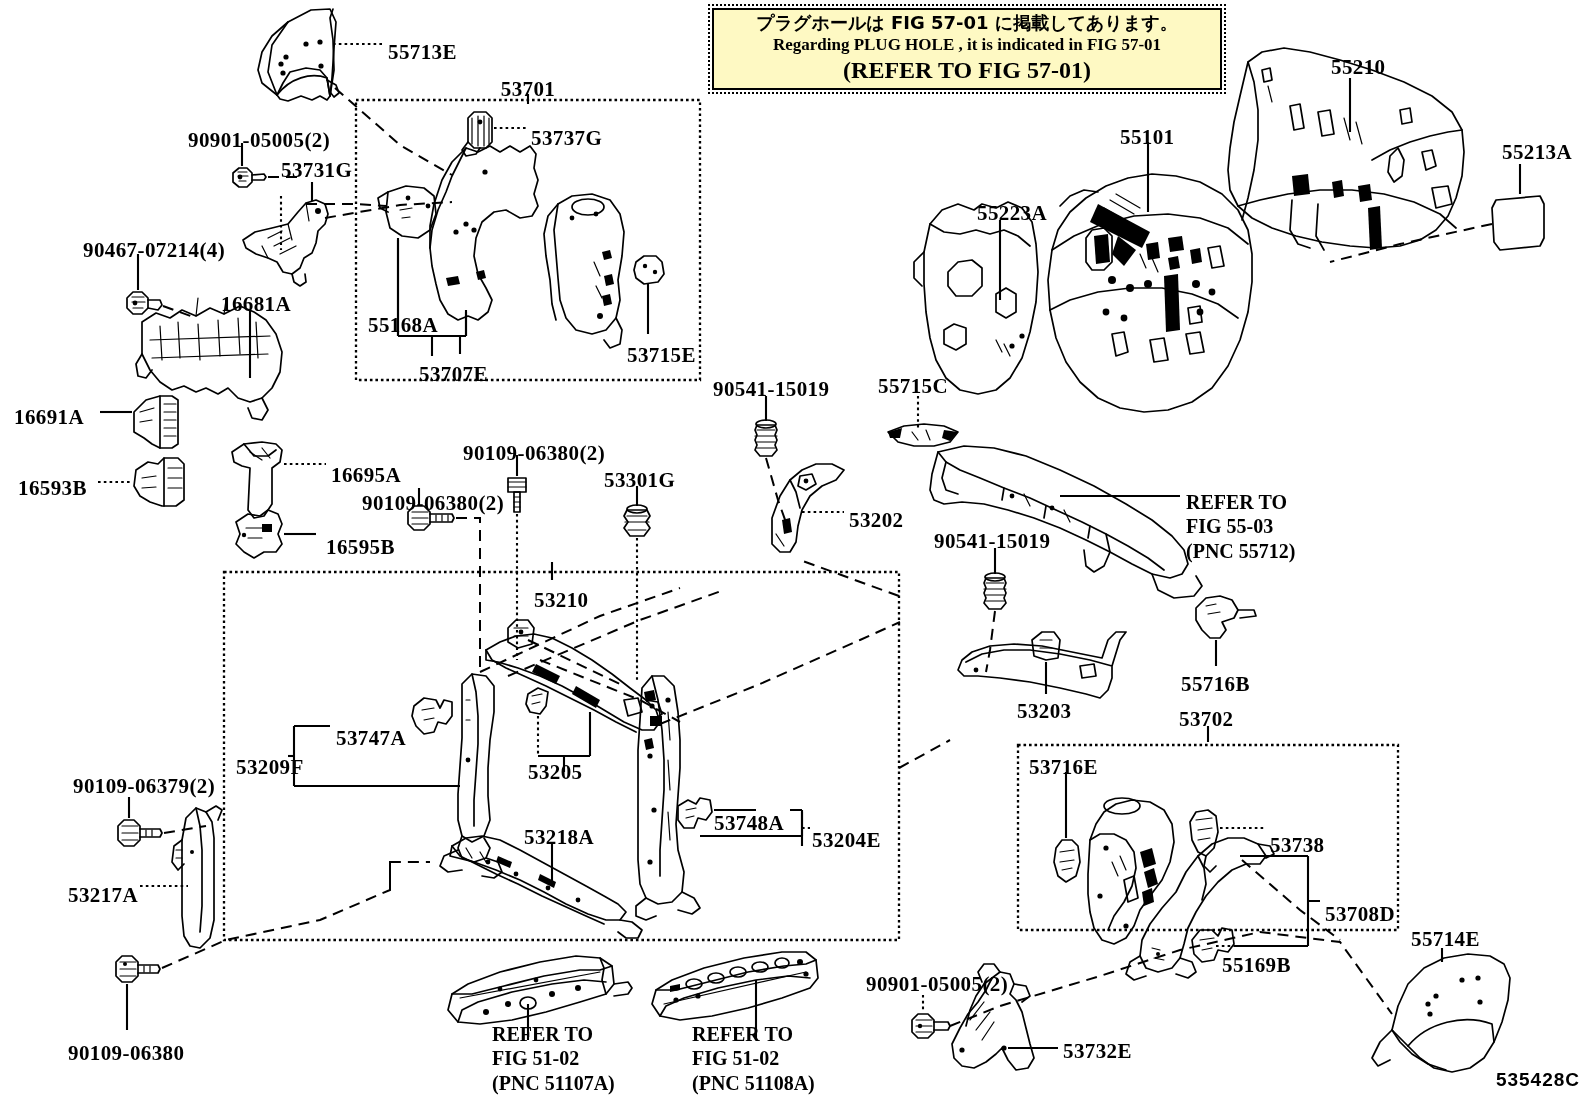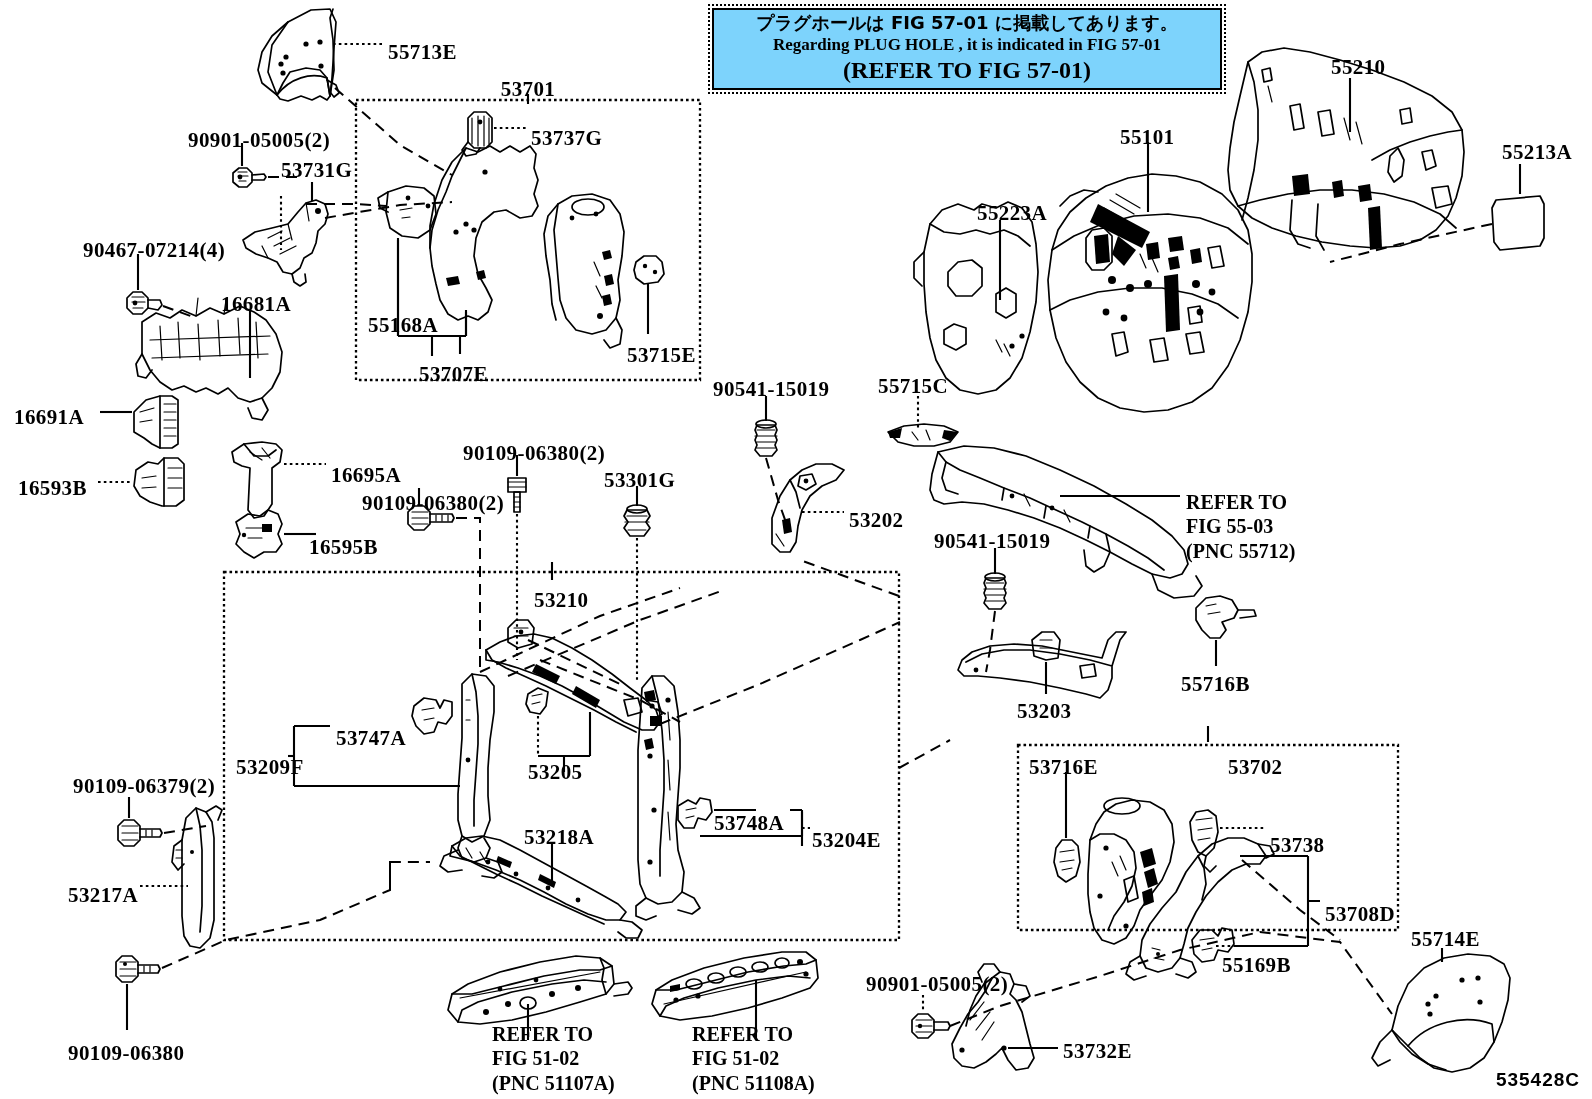--- a/index.html
+++ b/index.html
@@ -35,21 +35,21 @@
     white-space:pre;
   }
 
   
   #notebox{
     position:absolute;
     left:712px;top:8px;width:510px;height:82px;
     border:2px solid #000;
     outline:2px dotted #000;
     outline-offset:2px;
-    background:#7dd3fc;
+    background:#fef9c3;
     box-sizing:border-box;
     display:flex;flex-direction:column;
     align-items:center;justify-content:center;
     text-align:center;
   }
   #notebox .jp{
     font-family:"DejaVu Sans",sans-serif;
     font-weight:bold;font-size:18px;line-height:1.15;
   }
   #notebox .en1{
@@ -754,32 +754,32 @@
       <div class="lbl" style="left: 188px; top: 129px;">90901-05005(2)</div>
       <div class="lbl" style="left: 281px; top: 159px;">53731G</div>
       <div class="lbl" style="left: 83px; top: 239px;">90467-07214(4)</div>
       <div class="lbl" style="left: 221px; top: 293px;">16681A</div>
       <div class="lbl" style="left: 368px; top: 314px;">55168A</div>
       <div class="lbl" style="left: 619px; top: 344px; margin-left: 8px;">53715E</div>
       <div class="lbl" style="left: 419px; top: 363px;">53707E</div>
       <div class="lbl" style="left: 14px; top: 406px;">16691A</div>
       <div class="lbl" style="left: 18px; top: 477px;">16593B</div>
       <div class="lbl" style="left: 331px; top: 464px;">16695A</div>
-      <div class="lbl" style="left: 309px; top: 536px;">16595B</div>
+      <div class="lbl" style="left: 326px; top: 536px;">16595B</div>
       <div class="lbl" style="left: 463px; top: 442px;">90109-06380(2)</div>
       <div class="lbl" style="left: 362px; top: 492px;">90109-06380(2)</div>
       <div class="lbl" style="left: 604px; top: 469px;">53301G</div>
       <div class="lbl" style="left: 534px; top: 545px; margin-top: 44px;">53210</div>
       <div class="lbl" style="left: 713px; top: 378px;">90541-15019</div>
       <div class="lbl" style="left: 849px; top: 509px;">53202</div>
       <div class="lbl" style="left: 878px; top: 375px;">55715C</div>
       <div class="lbl" style="left: 934px; top: 530px;">90541-15019</div>
       <div class="lbl" style="left: 1017px; top: 700px;">53203</div>
       <div class="lbl" style="left: 1181px; top: 673px;">55716B</div>
-      <div class="lbl" style="left: 1228px; top: 708px; margin-top: 48px;">53702</div>
+      <div class="lbl" style="left: 1179px; top: 708px;">53702</div>
       <div class="lbl" style="left: 1331px; top: 56px;">55210</div>
       <div class="lbl" style="left: 1120px; top: 126px;">55101</div>
       <div class="lbl" style="left: 1502px; top: 141px;">55213A</div>
       <div class="lbl" style="left: 977px; top: 202px;">55223A</div>
       <div class="lbl" style="left: 336px; top: 727px;">53747A</div>
       <div class="lbl" style="left: 236px; top: 756px;">53209F</div>
       <div class="lbl" style="left: 528px; top: 761px;">53205</div>
       <div class="lbl" style="left: 714px; top: 812px;">53748A</div>
       <div class="lbl" style="left: 812px; top: 829px; text-align: right;">53204E</div>
       <div class="lbl" style="left: 524px; top: 826px;">53218A</div>

